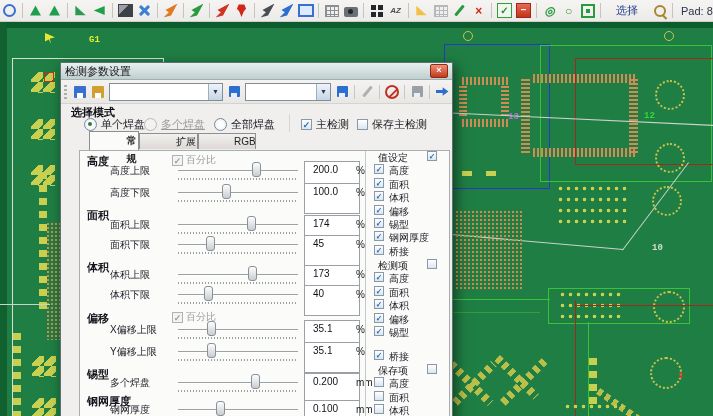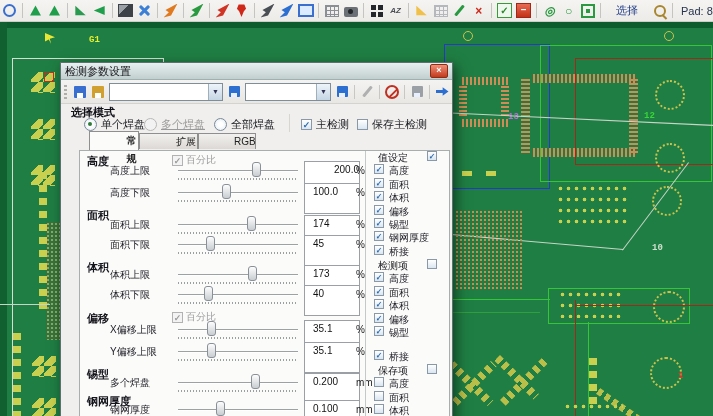--- a/index.html
+++ b/index.html
@@ -372,21 +372,21 @@
         <span class="tab" style="left: 137px; width: 58px;">RGB</span>
       </div>
 
     <div class="panel">
       <div class="params">
           <div class="pghead" style="top: 3px;">高度</div>
           <div class="pctwrap" style="top: 2px;">
             <span class="cbx dis">✓</span>
             <span>百分比</span>
           </div>
-          <div class="prow" style="top: 10px; text-align: right;">
+          <div class="prow" style="top: 10px;">
             <span class="plabel">高度上限</span>
             <i class="tline"></i>
             <i class="thumb" style="left: 172.37px;"></i>
             <i class="ticks"></i>
             <span class="pbox">200.0</span>
             <span class="punit">%</span>
           </div>
           <div class="prow" style="top: 32px;">
             <span class="plabel">高度下限</span>
             <i class="tline"></i>

